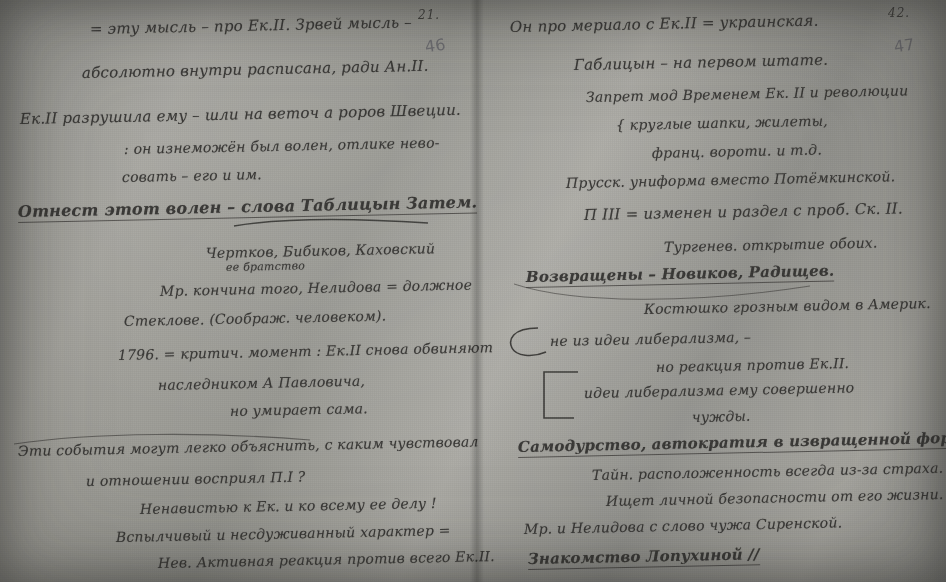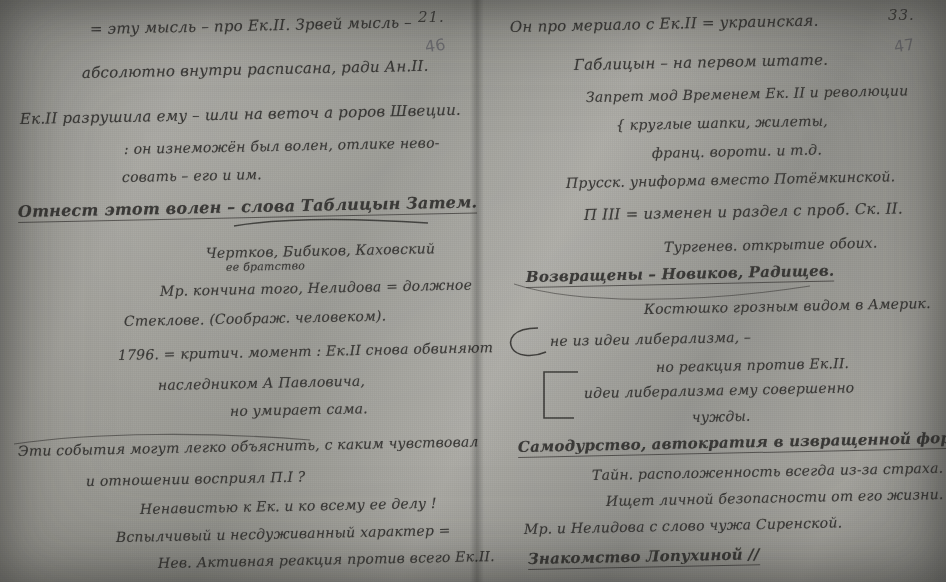--- a/index.html
+++ b/index.html
@@ -57,21 +57,21 @@
     top: 0;
     height: 582px;
   }
   #left-page  { left: 0px;   width: 472px; }
   #right-page { left: 474px; width: 472px; }
 
   .folio {
     position: absolute;
     font-family: "DejaVu Serif", serif;
     color: #2e2d2b;
-    font-size: 15px;
+    font-size: 12px;
     font-style: italic;
     letter-spacing: 1px;
     opacity: 0.85;
   }
   .pencil-mark {
     position: absolute;
     font-family: "DejaVu Sans", sans-serif;
     color: #4a4a55;
     font-size: 16px;
     opacity: 0.55;
@@ -133,21 +133,21 @@
     <svg class="stroke" style="left: 232px; top: 214px;" width="200" height="18">
       <path d="M2,12 C50,4 120,4 196,9" stroke="#2b2a28" stroke-width="1.4" fill="none" opacity="0.8"></path>
     </svg>
 
     <svg class="stroke" style="left: 14px; top: 430px;" width="300" height="22">
       <path d="M0,14 C80,2 200,2 296,10" stroke="#2b2a28" stroke-width="1.1" fill="none" opacity="0.55"></path>
     </svg>
   </div>
 
   <div class="page-half" id="right-page">
-    <div class="folio" style="left: 414px; top: 6px;">33.</div>
+    <div class="folio" style="left: 414px; top: 6px;">42.</div>
     <div class="pencil-mark" style="left: 420px; top: 36px;">47</div>
     <div id="right-lines">
         <div class="hline tilt" style="left: 36px; top: 20px; font-size: 15px;">Он про мериало с Ек.II = украинская.</div>
         <div class="hline tilt" style="left: 100px; top: 58px; font-size: 15px;">Габлицын – на первом штате.</div>
         <div class="hline tilt" style="left: 112px; top: 90px; font-size: 14px;">Запрет мод Временем Ек. II и революции</div>
         <div class="hline tilt" style="left: 142px; top: 118px; font-size: 14px;">{ круглые шапки, жилеты,</div>
         <div class="hline tilt" style="left: 178px; top: 146px; font-size: 14px;">франц. вороти. и т.д.</div>
         <div class="hline tilt" style="left: 92px; top: 176px; font-size: 14px;">Прусск. униформа вместо Потёмкинской.</div>
         <div class="hline tilt" style="left: 110px; top: 208px; font-size: 15px;">П III = изменен и раздел с проб. Ск. II.</div>
         <div class="hline tilt" style="left: 190px; top: 240px; font-size: 14px;">Тургенев. открытие обоих.</div>

